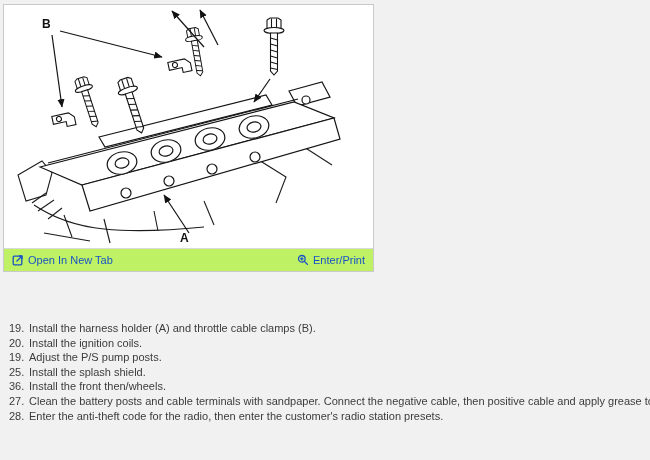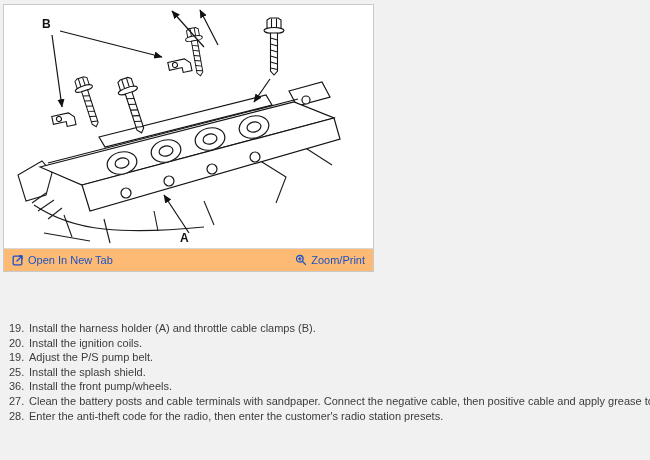--- a/index.html
+++ b/index.html
@@ -13,21 +13,21 @@
   }
   .figure-area{position:relative;flex:1;overflow:hidden;}
   .figure-area svg{display:block;}
   .diag-label{position:absolute;font-weight:bold;font-size:12px;color:#111;}
   .lblB{left:38px;top:12px;}
   .lblA{left:176px;top:226px;}
 
   .figure-toolbar{
     height:23px;border-top:1px solid #d9d9d9;
     display:flex;align-items:center;justify-content:space-between;
-    padding:0 8px;box-sizing:border-box;background:#fdba74;
+    padding:0 8px;box-sizing:border-box;background:#bef264;
   }
   .tool-link{
     display:inline-flex;align-items:center;gap:4px;
     color:#1a53c7;font-size:11px;text-decoration:none;cursor:pointer;
   }
   .tool-link svg{display:block;}
 
   .steps{
     position:absolute;left:4px;top:316px;width:645px;
     margin:5px;padding:0;list-style:none;
@@ -146,28 +146,28 @@
       </a>
       <a class="tool-link">
         <span>
           <svg width="12" height="12" viewBox="0 0 12 12" fill="none" stroke="#1a53c7" stroke-width="1.3">
             <circle cx="4.8" cy="4.8" r="3.3"></circle>
             <line x1="7.4" y1="7.4" x2="10.8" y2="10.8"></line>
             <line x1="3.2" y1="4.8" x2="6.4" y2="4.8"></line>
             <line x1="4.8" y1="3.2" x2="4.8" y2="6.4"></line>
           </svg>
         </span>
-        <span>Zoom/Print</span>
+        <span>Enter/Print</span>
       </a>
     </div>
   </div>
 
   <ol class="steps">
     <li class="step"><span class="num">19.</span><span class="txt">Install the harness holder (A) and throttle cable clamps (B).</span></li>
     <li class="step"><span class="num">20.</span><span class="txt">Install the ignition coils.</span></li>
-    <li class="step"><span class="num">19.</span><span class="txt">Adjust the P/S pump belt.</span></li>
+    <li class="step"><span class="num">19.</span><span class="txt">Adjust the P/S pump posts.</span></li>
     <li class="step"><span class="num">25.</span><span class="txt">Install the splash shield.</span></li>
-    <li class="step"><span class="num">36.</span><span class="txt">Install the front pump/wheels.</span></li>
+    <li class="step"><span class="num">36.</span><span class="txt">Install the front then/wheels.</span></li>
     <li class="step"><span class="num">27.</span><span class="txt">Clean the battery posts and cable terminals with sandpaper. Connect the negative cable, then positive cable and apply grease to prevent corrosion.</span></li>
     <li class="step"><span class="num">28.</span><span class="txt">Enter the anti-theft code for the radio, then enter the customer's radio station presets.</span></li>
   </ol>
 
 </div>
 
 </body></html>

